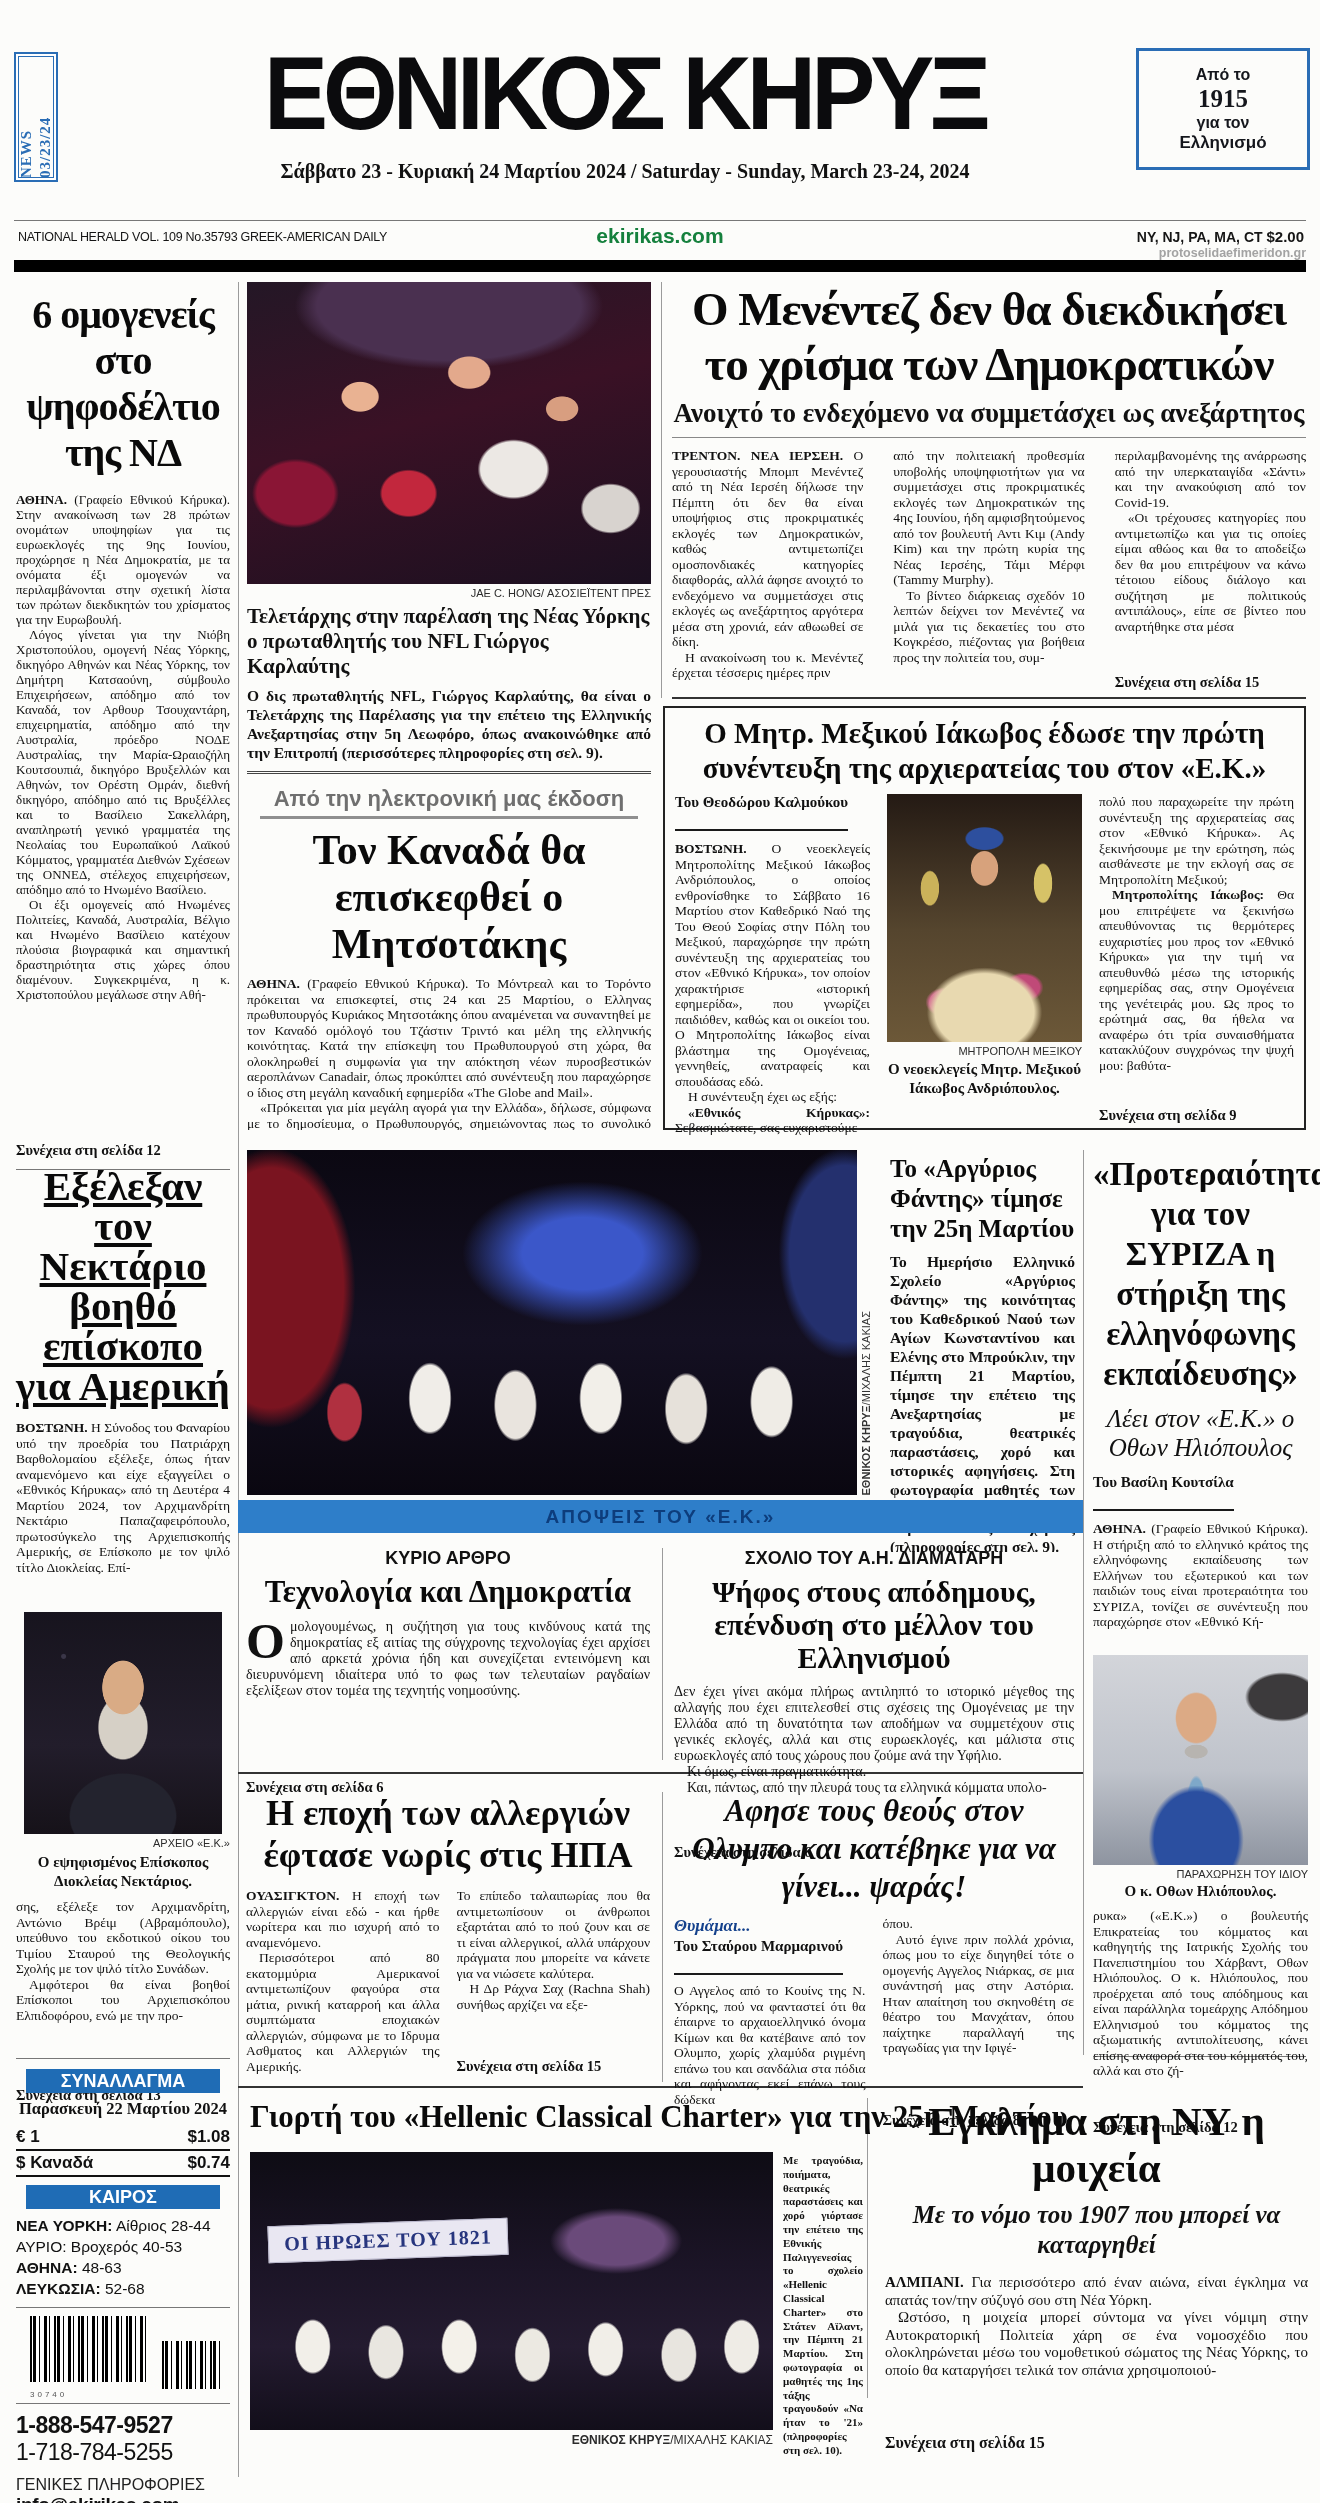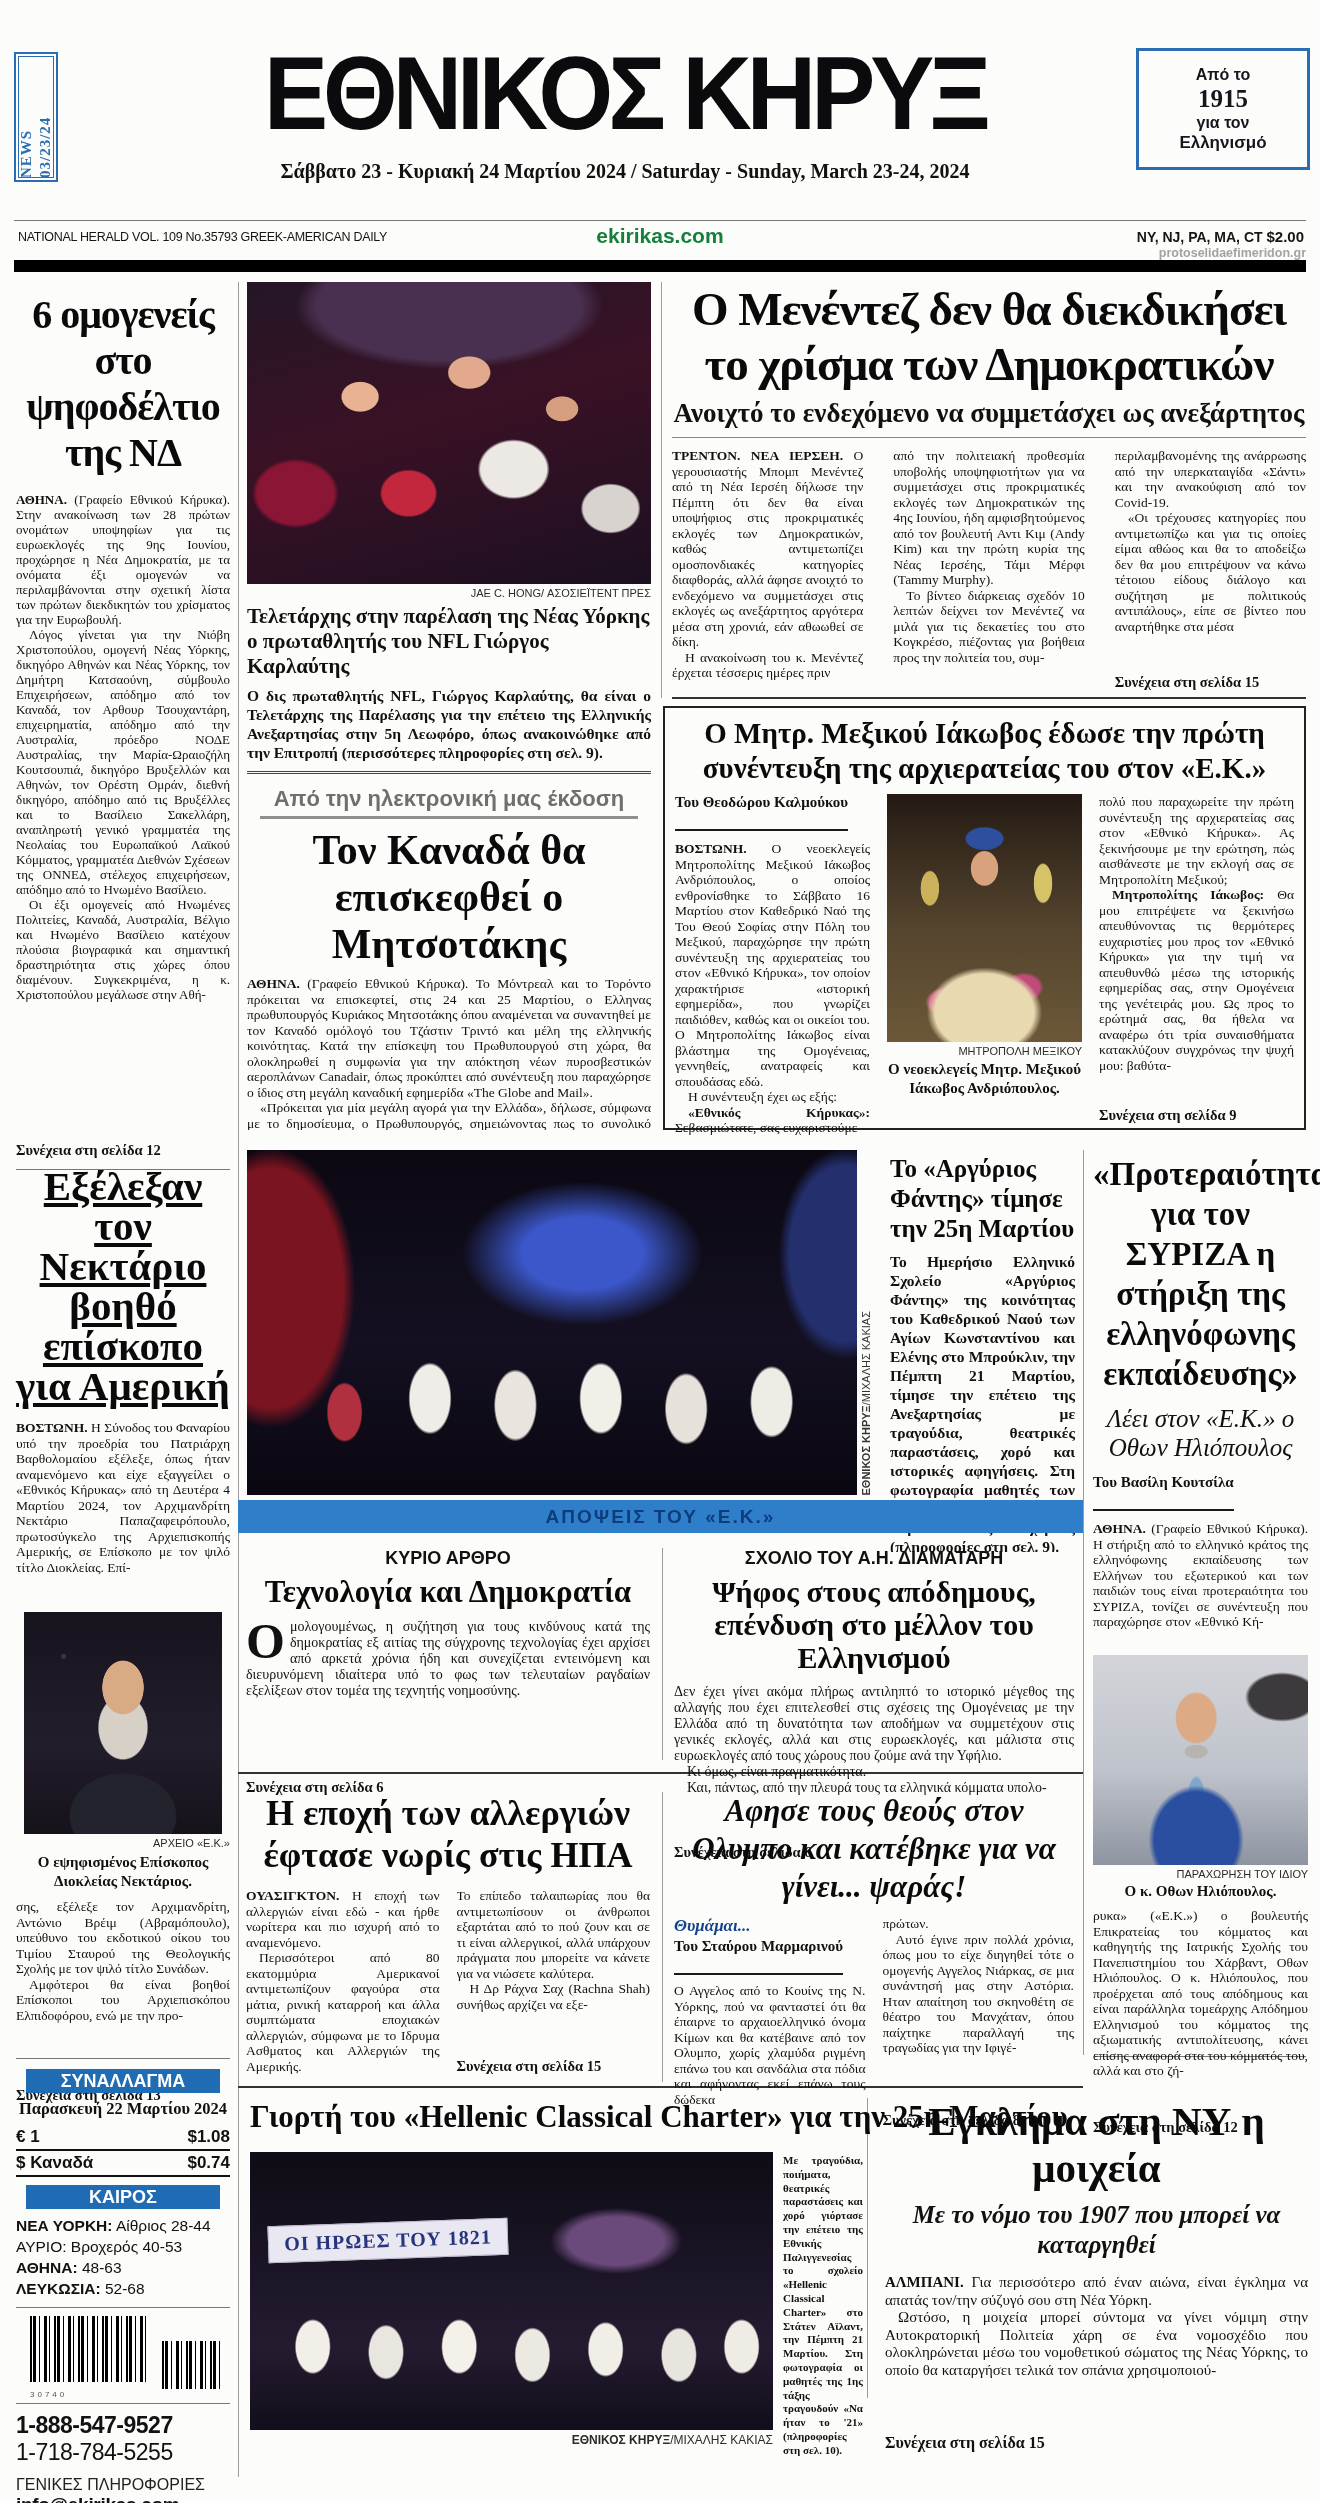--- a/index.html
+++ b/index.html
@@ -318,21 +318,21 @@
     <div class="cols">
       <div class="col">
         <div style="font-weight:bold;font-style:italic;font-size:17px;color:#14418c;">Θυμάμαι...</div>
         <div class="byline" style="margin-top:2px;">Του Σταύρου Μαρμαρινού</div>
         <div class="body-t well" style="height:158px;margin-top:8px;">
           <p class="ni">Ο Αγγελος από το Κουίνς της Ν. Υόρκης, πού να φανταστεί ότι θα έπαιρνε το αρχαιοελληνικό όνομα Κίμων και θα κατέβαινε από τον Ολυμπο, χωρίς χλαμύδα ριγμένη επάνω του και σανδάλια στα πόδια και αφήνοντας εκεί επάνω τους δώδεκα</p>
         </div>
       </div>
       <div class="col">
         <div class="body-t well" style="height:188px;">
-          <p class="ni">πρώτων.</p>
+          <p class="ni">όπου.</p>
           <p>Αυτό έγινε πριν πολλά χρόνια, όπως μου το είχε διηγηθεί τότε ο ομογενής Αγγελος Νιάρκας, σε μια συνάντησή μας στην Αστόρια. Ηταν απαίτηση του σκηνοθέτη σε θέατρο του Μανχάταν, όπου παίχτηκε παραλλαγή της τραγωδίας για την Ιφιγέ-</p>
         </div>
         <div class="cont" style="margin-top:8px;">Συνέχεια στη σελίδα 8</div>
       </div>
     </div>
   </div>
 
   <div class="abs" style="left:250px;top:2098px;width:610px;">
     <h1 class="hl ctr" style="font-size:31px;line-height:38px;margin:0;white-space:nowrap;">Γιορτή του «Hellenic Classical Charter» για την 25η Μαρτίου</h1>
     <div style="position:relative;margin-top:16px;">

